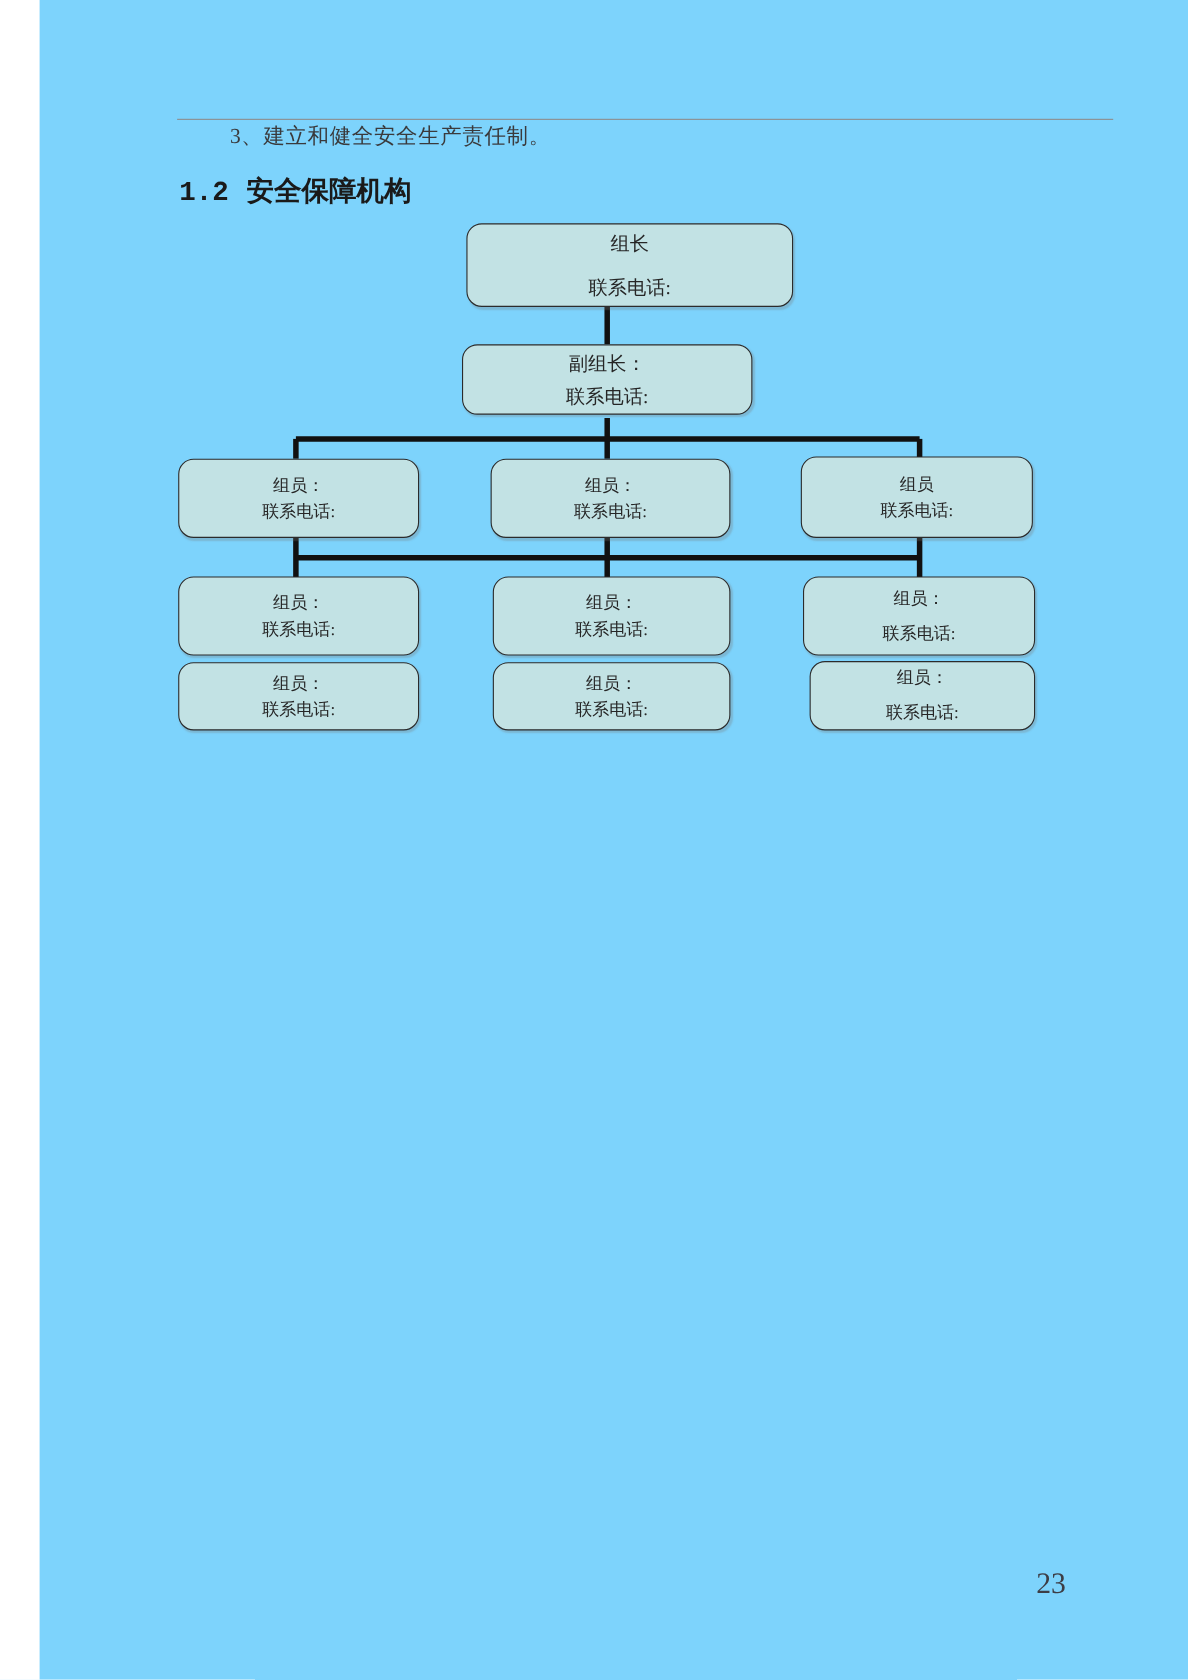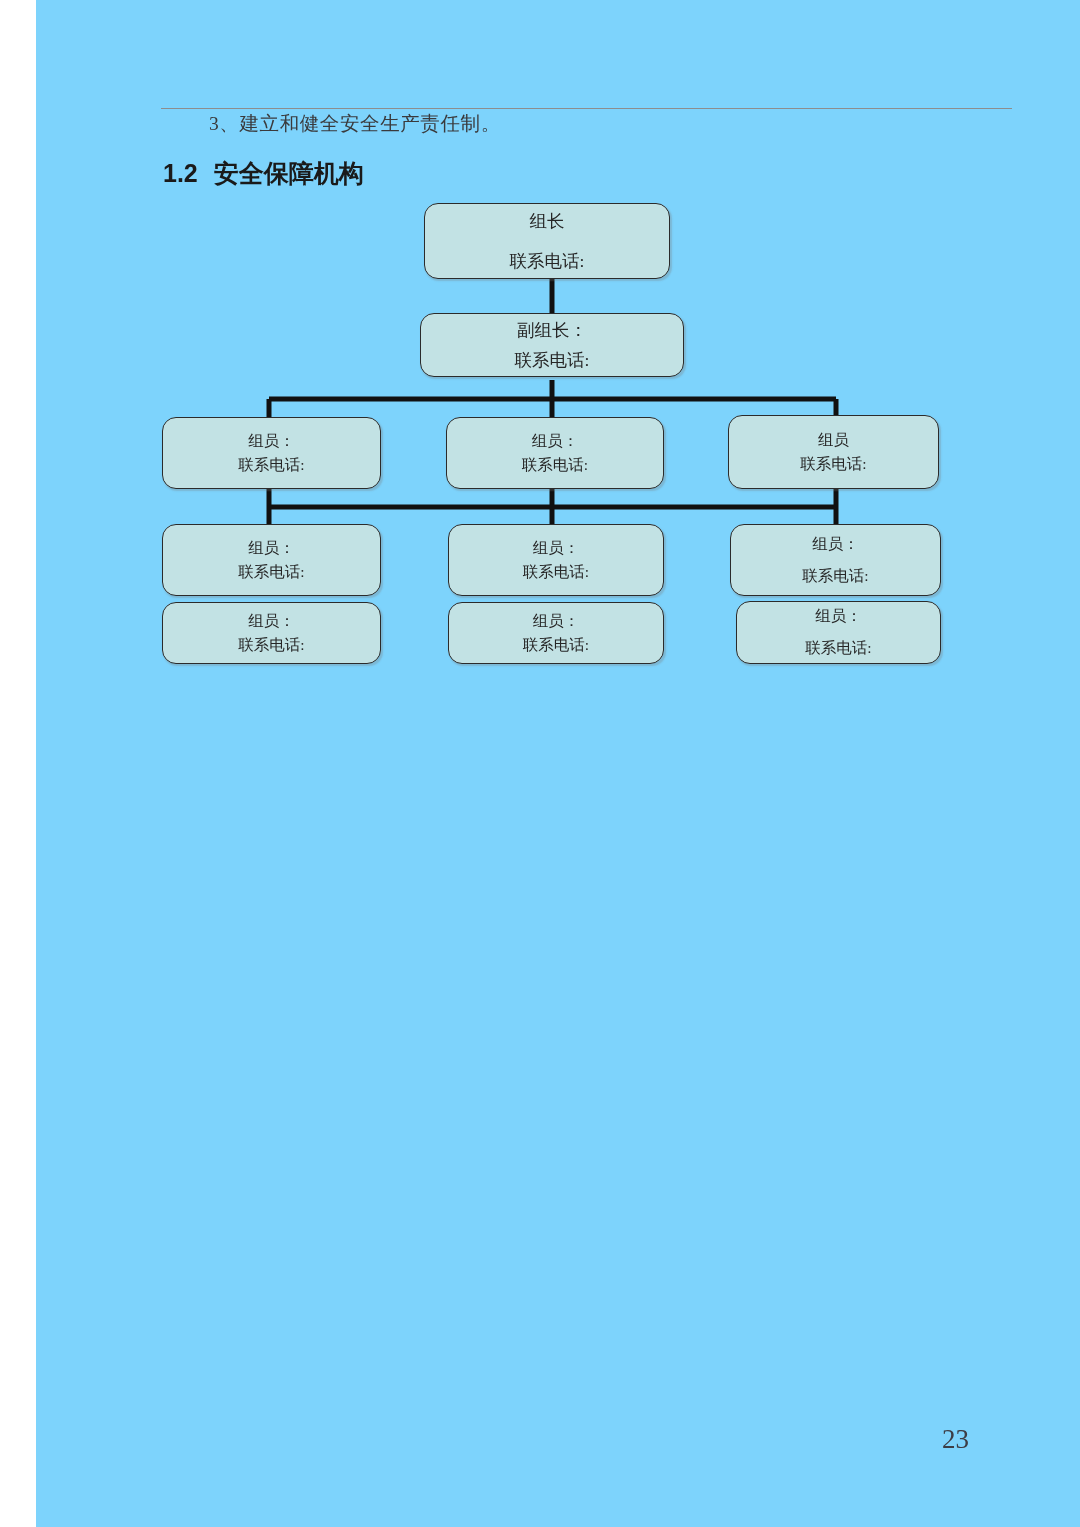--- a/index.html
+++ b/index.html
@@ -43,21 +43,21 @@
   .section-heading {
     position: absolute;
     left: 127px;
     top: 157px;
     font-size: 25px;
     font-weight: bold;
     color: #1a1a1a;
     white-space: nowrap;
   }
   .section-heading .num {
-    font-family: Liberation Sans, sans-serif;
+    font-family: Liberation Mono, monospace;
   }
   .section-heading .gap {
     display: inline-block;
     width: 16px;
   }
 
   
   #org-chart {
     position: absolute;
     left: 0;
@@ -137,21 +137,21 @@
         <line x1="233" y1="399" x2="233" y2="417"></line>
         <line x1="800" y1="399" x2="800" y2="417"></line>
 
         <line x1="233" y1="489" x2="233" y2="525"></line>
         <line x1="516" y1="489" x2="516" y2="525"></line>
         <line x1="800" y1="489" x2="800" y2="525"></line>
         <line x1="233" y1="507" x2="800" y2="507"></line>
       </g>
     </svg>
 
-    <div class="node n-root" style="left:388px; top:203px; width:246px; height:76px;">
+    <div class="node n-root" style="left:388px; top:203px; width:297px; height:76px;">
       <span class="l1">组长</span>
       <span class="l2">联系电话:</span>
     </div>
 
     <div class="node n-deputy" style="left:384px; top:313px; width:264px; height:64px;">
       <span class="l1">副组长：</span>
       <span class="l2">联系电话:</span>
     </div>
 
     <div class="node n-member" style="left:126px; top:417px; width:219px; height:72px;">

